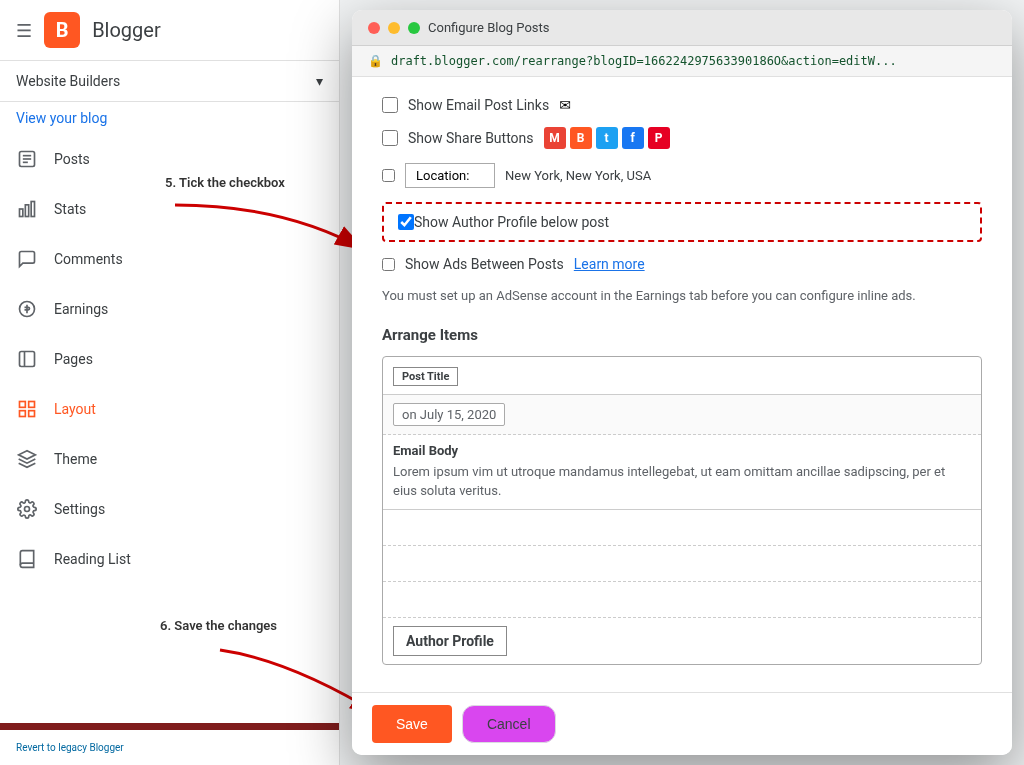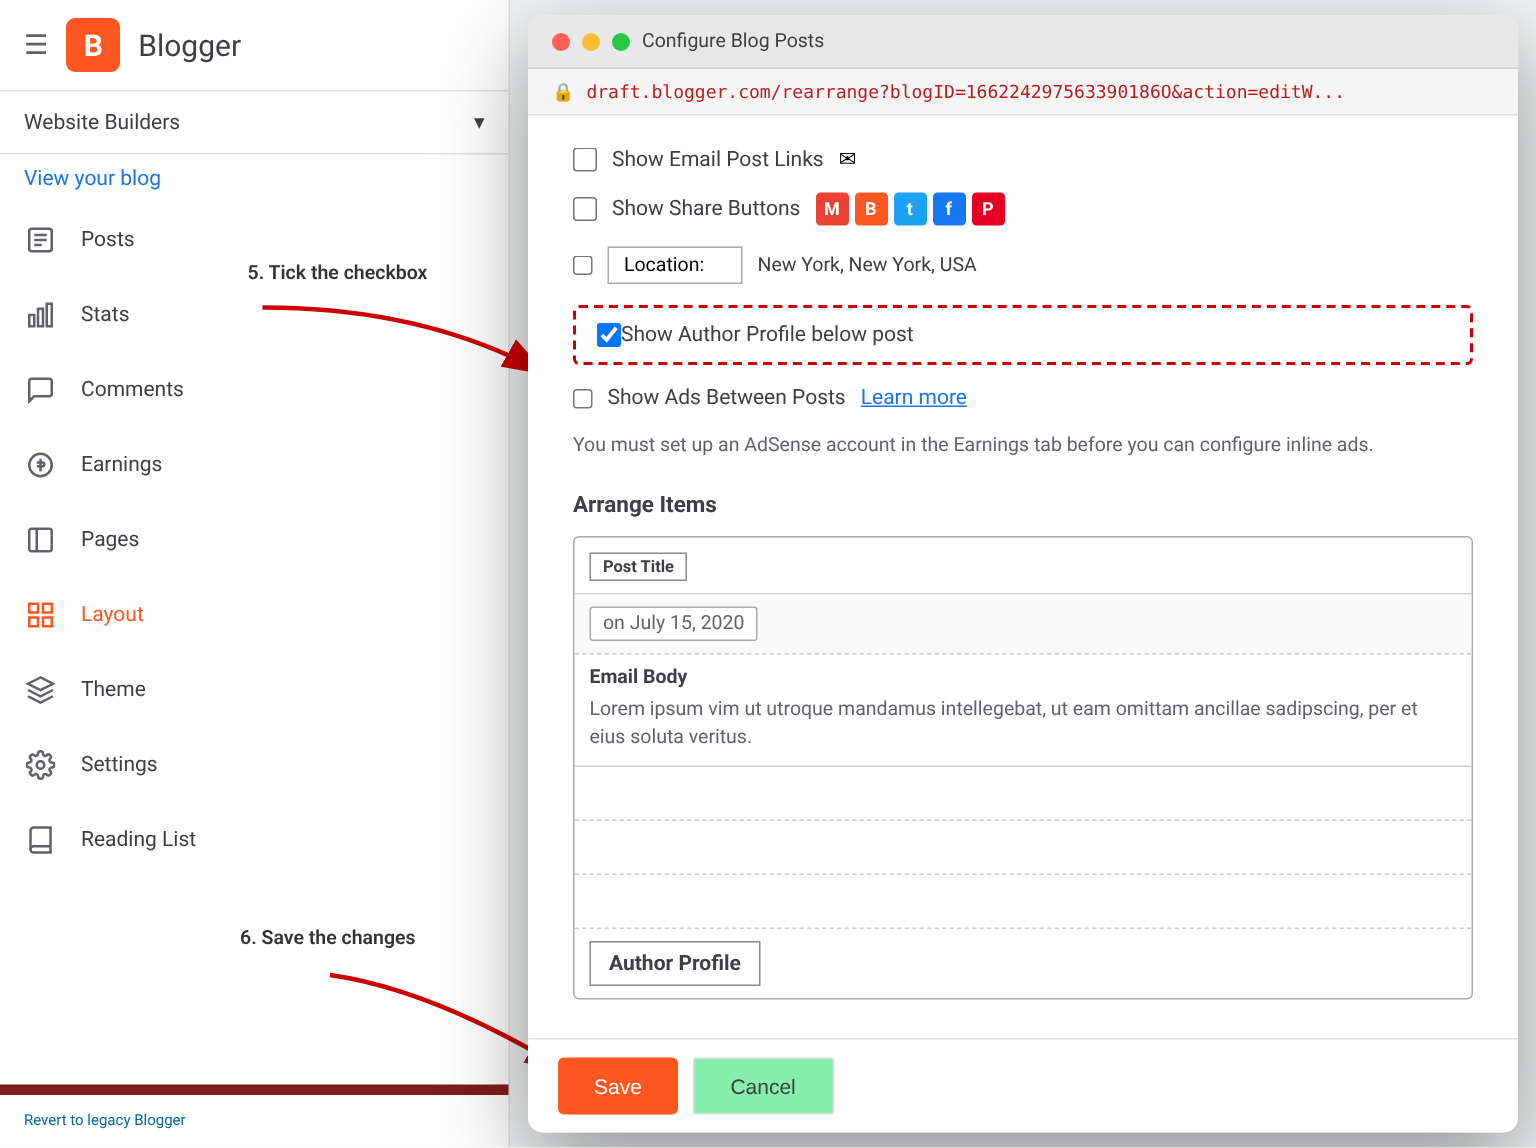--- a/index.html
+++ b/index.html
@@ -163,21 +163,21 @@
       border-bottom: 1px solid #e0e0e0;
     }
 
     .lock-icon {
       color: #5f6368;
       font-size: 12px;
     }
 
     .url-text {
       font-size: 12px;
-      color: #b91c1c;
+      color: #14532d;
       font-family: monospace;
     }
 
     .modal-content {
       flex: 1;
       overflow-y: auto;
       padding: 20px 30px;
       position: relative;
     }
 
@@ -369,25 +369,25 @@
       background: #ff5722;
       color: white;
       border: none;
       padding: 10px 24px;
       border-radius: 4px;
       font-size: 14px;
       cursor: pointer;
     }
 
     .btn-cancel {
-      background: #86efac;
+      background: #d946ef;
       color: #3c4043;
       border: 1px solid #dadce0;
       padding: 10px 24px;
-      border-radius: 2px;
+      border-radius: 12px;
       font-size: 14px;
       cursor: pointer;
     }
 
     
     .arrow-container {
       position: absolute;
       pointer-events: none;
     }
 

